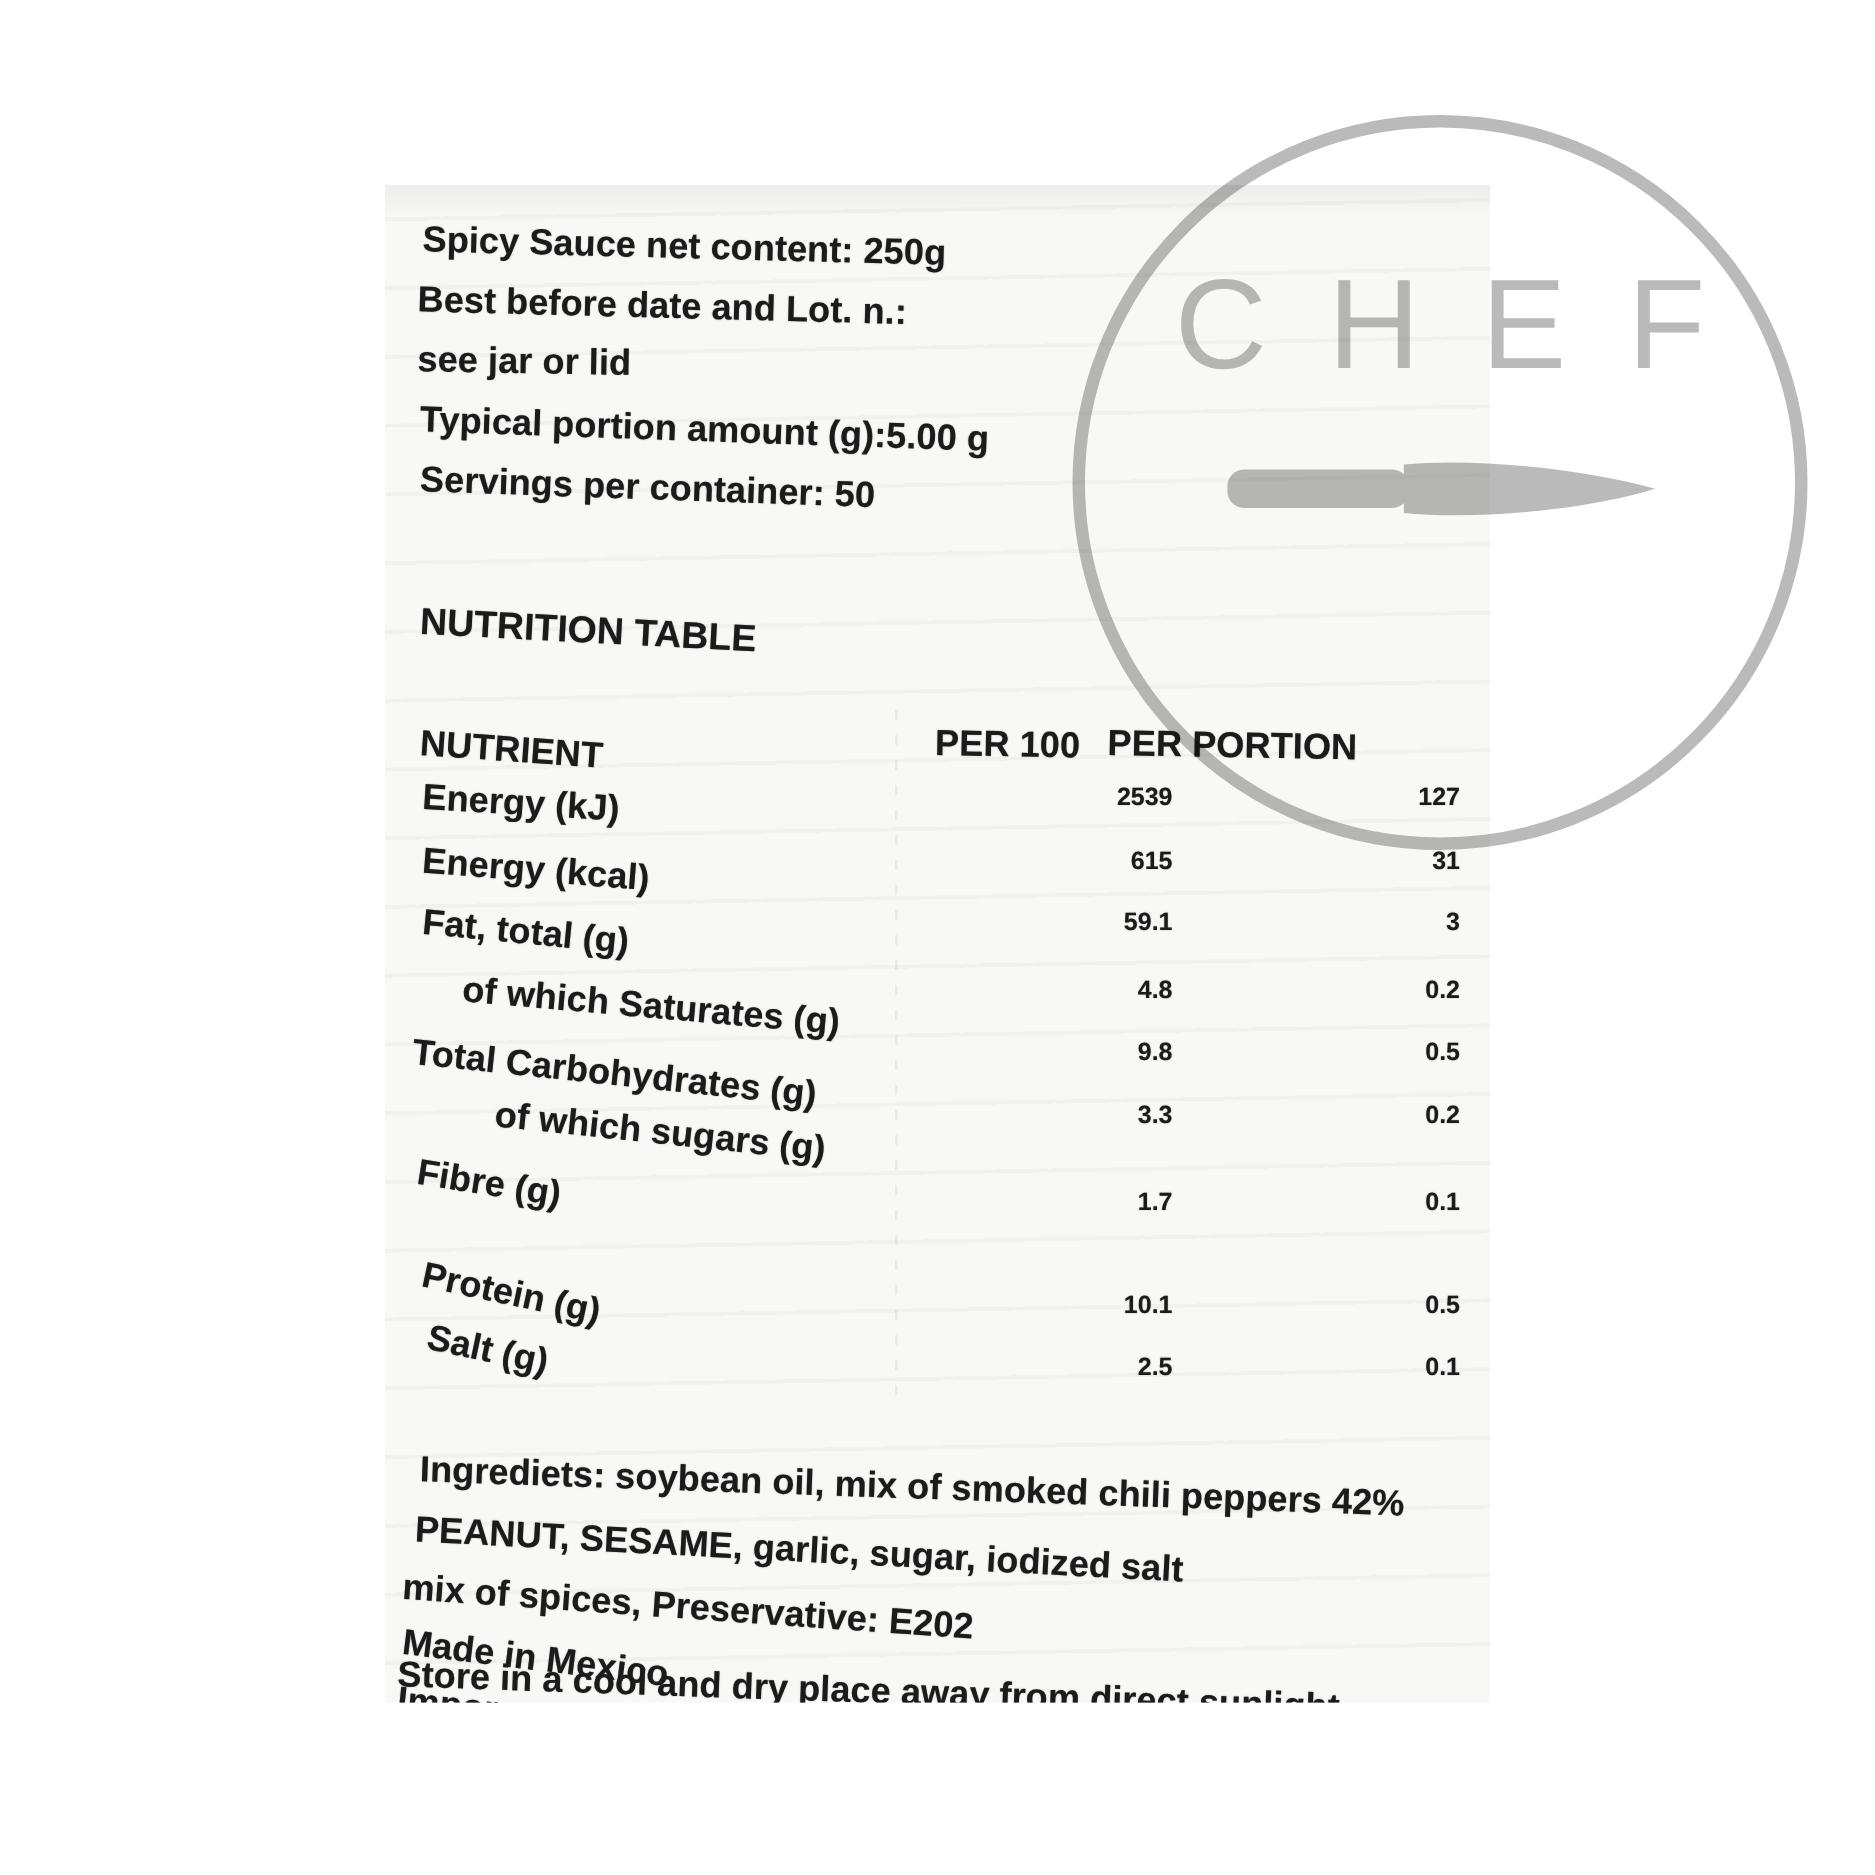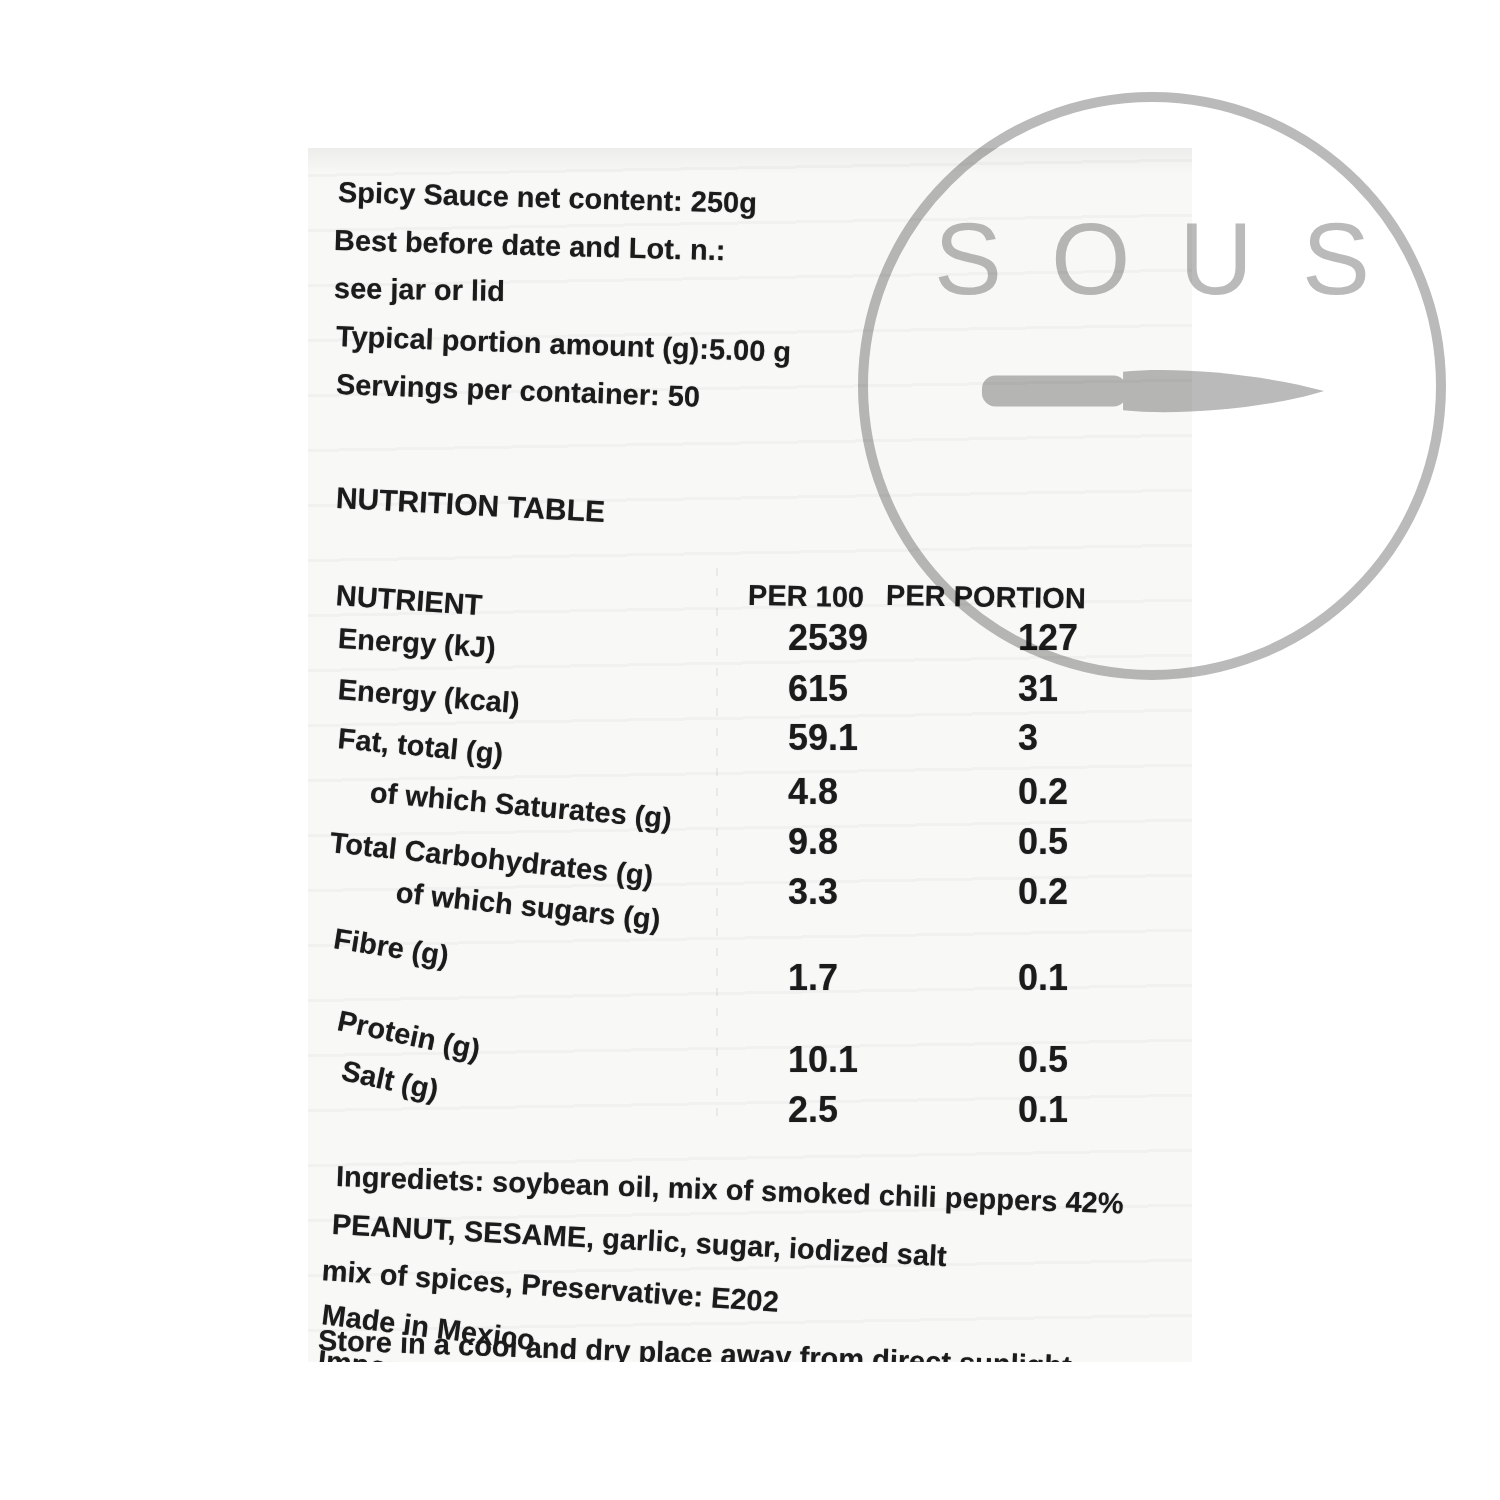--- a/index.html
+++ b/index.html
@@ -15,25 +15,25 @@
   .paper .artifact-line{position:absolute;left:408px;top:420px;width:2px;height:560px;
          background:repeating-linear-gradient(180deg, rgba(0,0,0,0.06) 0 8px, transparent 8px 20px);}
   .ln{position:absolute;white-space:nowrap;font-weight:700;color:#1b1b1b;
       text-shadow:0 0 1px rgba(45,45,45,0.55);font-size:29px;line-height:40px;
       transform-origin:left center;}
   
   .trow{position:absolute;left:0;width:100%;height:46px;}
   .tlabel{position:absolute;top:0;white-space:nowrap;font-weight:700;color:#1b1b1b;
           font-size:29px;line-height:40px;text-shadow:0 0 1px rgba(45,45,45,0.55);
           transform-origin:left center;}
-  .tval{position:absolute;top:0;width:150px;text-align:left;font-weight:700;color:#1b1b1b;
-        font-size:36px;line-height:40px;text-shadow:0 0 1px rgba(45,45,45,0.55);}
+  .tval{position:absolute;top:0;width:150px;text-align:right;font-weight:700;color:#1b1b1b;
+        font-size:20px;line-height:40px;text-shadow:0 0 1px rgba(45,45,45,0.55);}
   .col1{left:480px;}
   .col2{left:710px;}
-  .drop .tval{top:24px;margin-top:16px;}
+  .drop .tval{top:24px;}
   
   .watermark{position:absolute;left:0;top:0;width:1500px;height:1500px;pointer-events:none;
              mix-blend-mode:multiply;opacity:0.92;}
   .wm-circle{position:absolute;left:858px;top:92px;width:588px;height:588px;box-sizing:border-box;
              border:10px solid #b4b4b4;border-radius:50%;}
   .wm-text{position:absolute;left:858px;width:588px;text-align:center;color:#b4b4b4;
            font-size:102px;font-weight:400;letter-spacing:0.48em;text-indent:0.48em;line-height:1;}
   .wm-sous{top:208px;}
   .wm-chef{top:452px;}
   .wm-knife{position:absolute;left:980px;top:352px;width:348px;height:78px;}
@@ -109,20 +109,20 @@
     <div class="ln" style="left:28px;top:1008px;transform:rotate(2deg)">Ingrediets: soybean oil, mix of smoked chili peppers 42%</div>
     <div class="ln" style="left:24px;top:1056px;transform:rotate(3deg)">PEANUT, SESAME, garlic, sugar, iodized salt</div>
     <div class="ln" style="left:14px;top:1102px;transform:rotate(4deg)">mix of spices, Preservative: E202</div>
     <div class="ln" style="left:14px;top:1146px;transform:rotate(7deg)">Made in Mexico</div>
     <div class="ln" style="left:10px;top:1172px;transform:rotate(2deg)">Store in a cool and dry place away from direct sunlight</div>
     <div class="ln" style="left:10px;top:1192px;transform:rotate(6deg)">Impor</div>
   </div>
 
   <div class="watermark">
     <div class="wm-circle"></div>
-    <div class="wm-text wm-sous">SOUS</div>
+    <div class="wm-text wm-sous">CHEF</div>
     <svg class="wm-knife" viewBox="0 0 360 80" aria-hidden="true">
       <rect x="2" y="24" width="150" height="32" rx="14" fill="#b4b4b4"></rect>
       <path d="M148 20 C 208 14, 298 24, 356 40 C 298 58, 206 66, 148 60 Z" fill="#b4b4b4"></path>
     </svg>
   </div>
 
 </div>
 
 </body></html>

